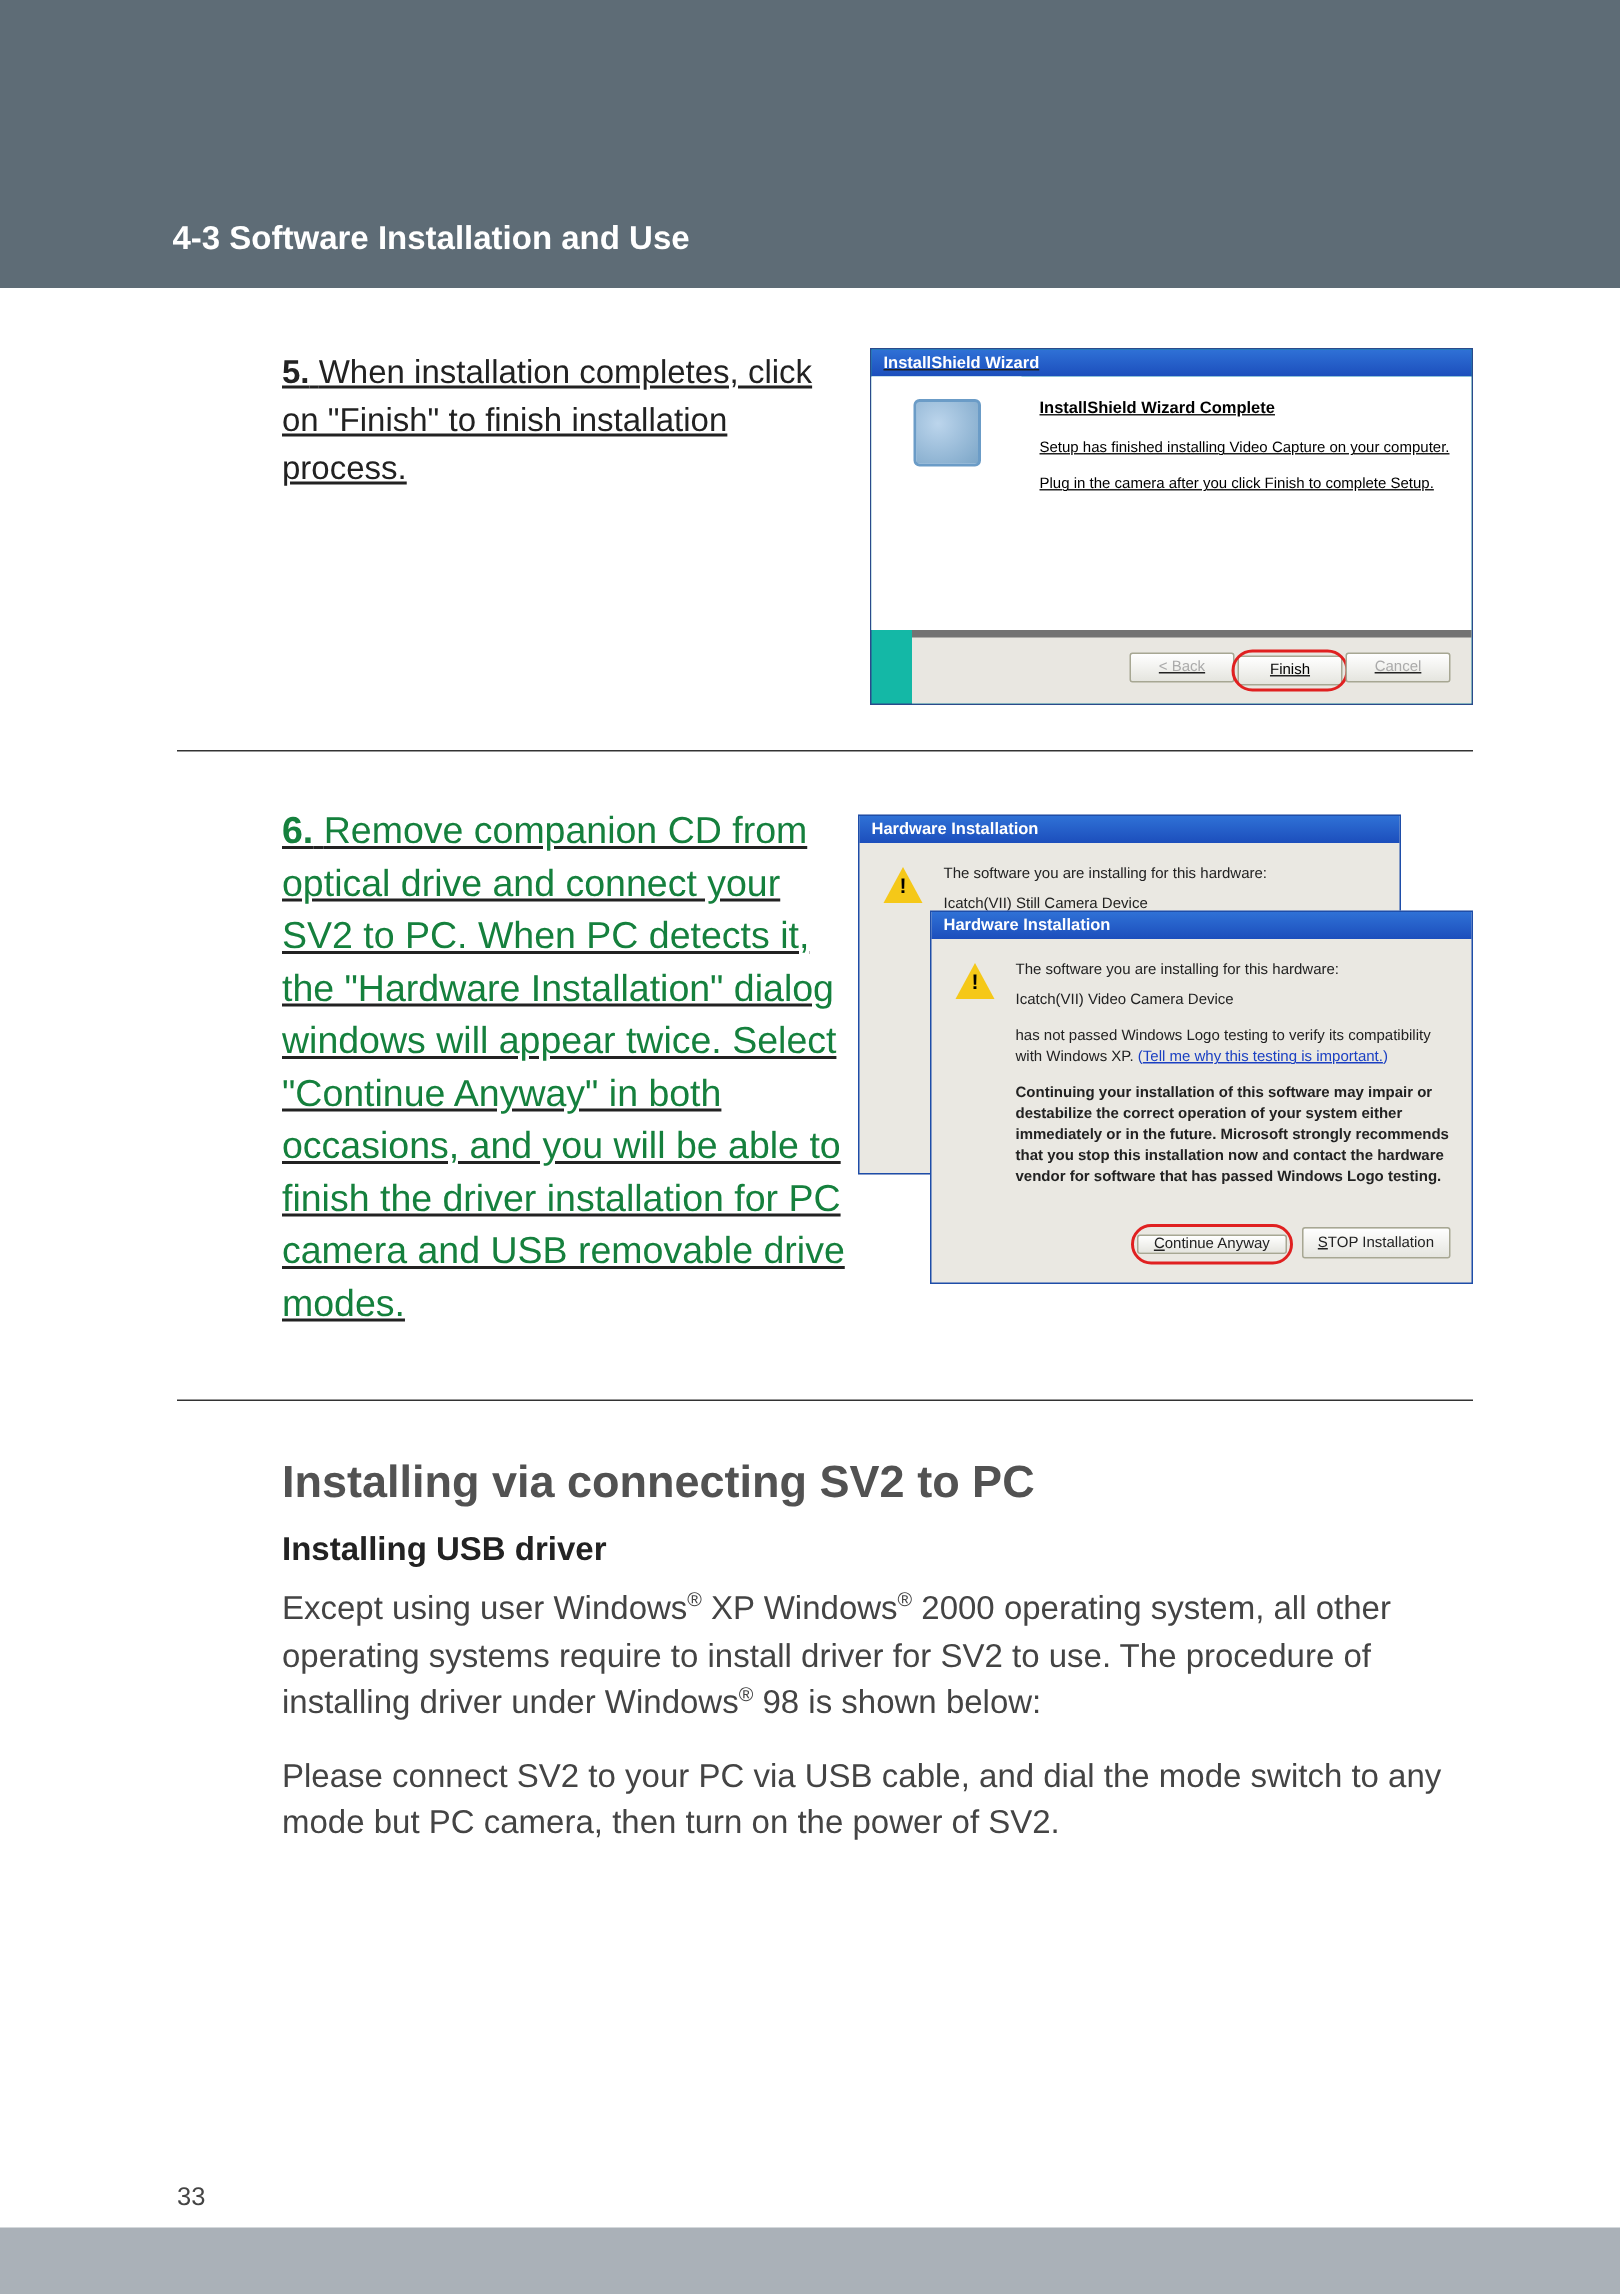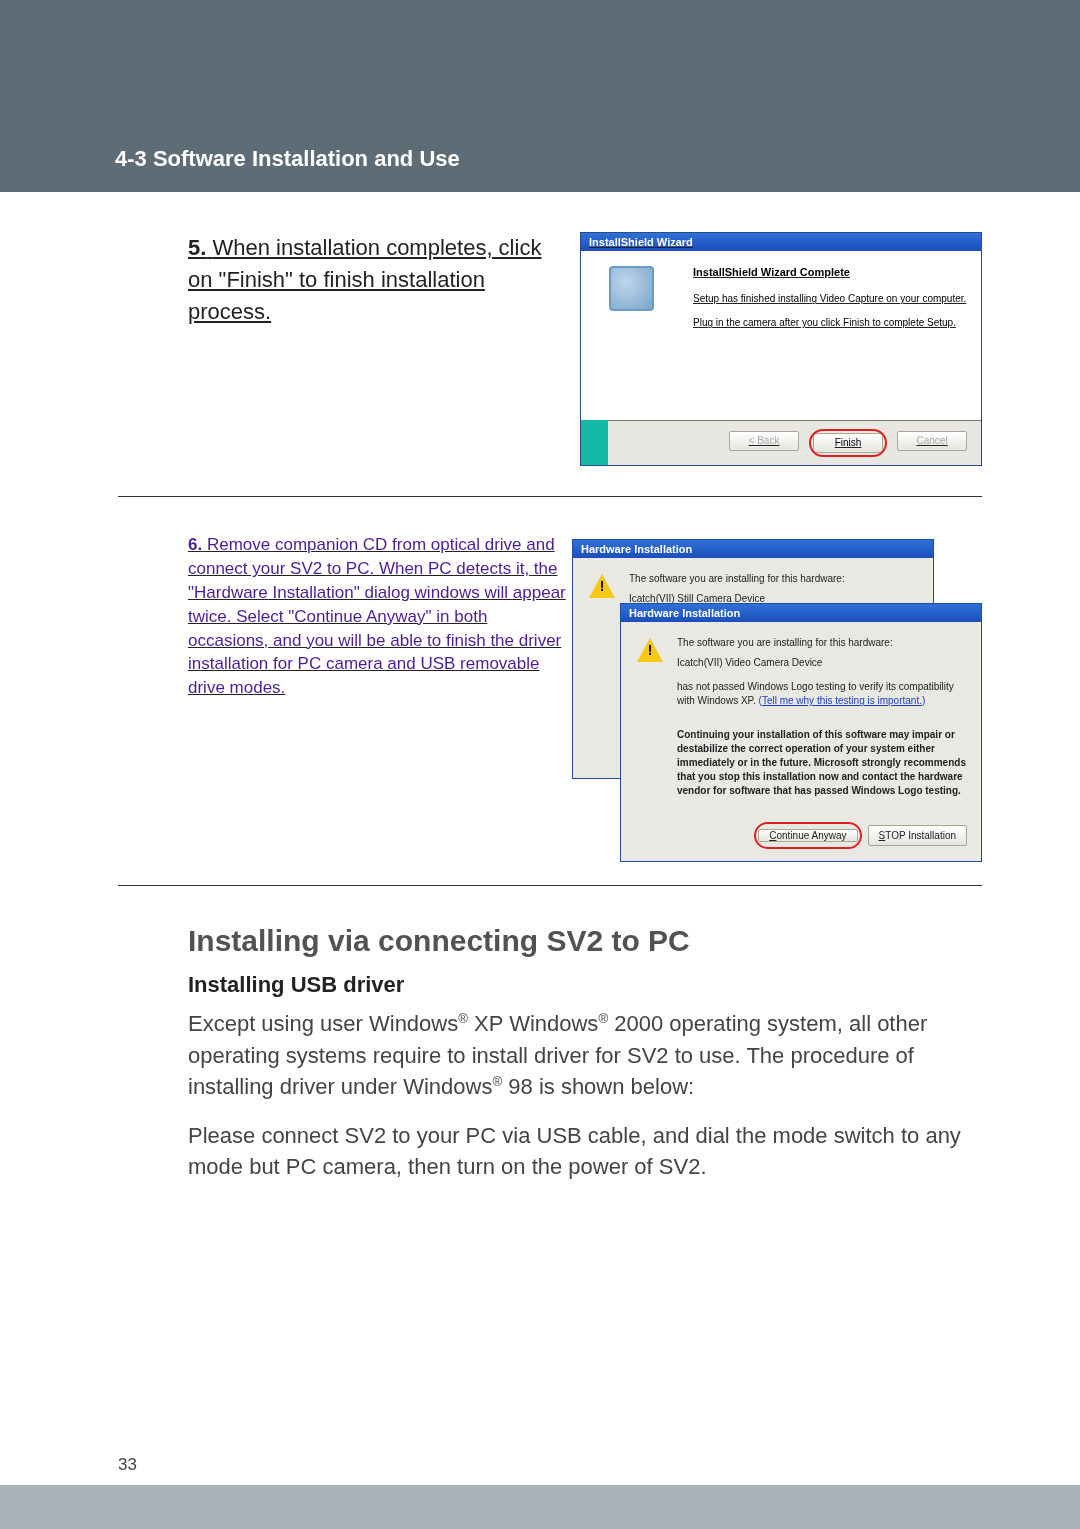--- a/index.html
+++ b/index.html
@@ -46,23 +46,23 @@
   .step-text {
     flex: 1;
     font-size: 22px;
     line-height: 1.45;
     color: #222;
     padding-right: 20px;
     padding-left: 70px;
   }
   .step-text2 {
     flex: 1;
-    font-size: 17px;
+    font-size: 25px;
     line-height: 1.4;
-    color: #4c1d95;
+    color: #15803d;
     padding-right: 0;
     padding-left: 70px;
   }
   .step-text .num, .step-text2 .num {
     font-weight: 700;
   }
 
   
   .wiz-win {
     width: 402px;
@@ -99,25 +99,24 @@
     background: radial-gradient(circle at 35% 35%, #bcd5ec, #7ca6c8);
   }
   .wiz-right {
     flex: 1;
     padding: 14px 12px 90px 12px;
     line-height: 1.4;
   }
   .wiz-right .t1 { font-weight: 700; font-size: 11px; margin-bottom: 12px; }
   .wiz-bottom {
     background: #e9e7e1;
-    border-top: 1px solid #737373;
+    border-top: 5px solid #737373;
     padding: 10px 14px;
     display: flex;
     justify-content: flex-end;
-    gap: 12px;
     margin-left: 27px;
   }
   .xpbtn {
     width: 70px;
     height: 20px;
     font-size: 10px;
     background: linear-gradient(#fff, #e5e5df);
     border: 1px solid #a7a793;
     border-radius: 2px;
     text-align: center;
@@ -183,21 +182,20 @@
     font-weight: 700;
     font-size: 14px;
   }
   .hw-text { flex: 1; line-height: 1.4; }
   .hw-text .device { margin-top: 6px; margin-bottom: 10px; }
   .hw-bottom {
     padding: 14px;
     display: flex;
     justify-content: flex-end;
     gap: 8px;
-    align-items: center;
   }
   .xpbtn2 {
     height: 21px;
     padding: 0 10px;
     font-size: 10px;
     background: linear-gradient(#fff, #e5e5df);
     border: 1px solid #a7a793;
     border-radius: 2px;
     line-height: 19px;
   }
@@ -229,21 +227,21 @@
     overflow: hidden;
     white-space: nowrap;
   }
   .hw-front {
     position: absolute;
     left: 48px;
     top: 64px;
   }
   .hw-front .hw-text .warning {
     font-weight: 700;
-    margin-top: 20px;
+    margin-top: 10px;
   }
   .hw-front .link { color: #1a3fc2; text-decoration: underline; }
   .hw-front .link-bracket { color: #1a3fc2; }
 
   .section2 {
     padding: 0 98px 0 188px;
     margin-top: 38px;
   }
   .h2 {
     font-size: 30px;

